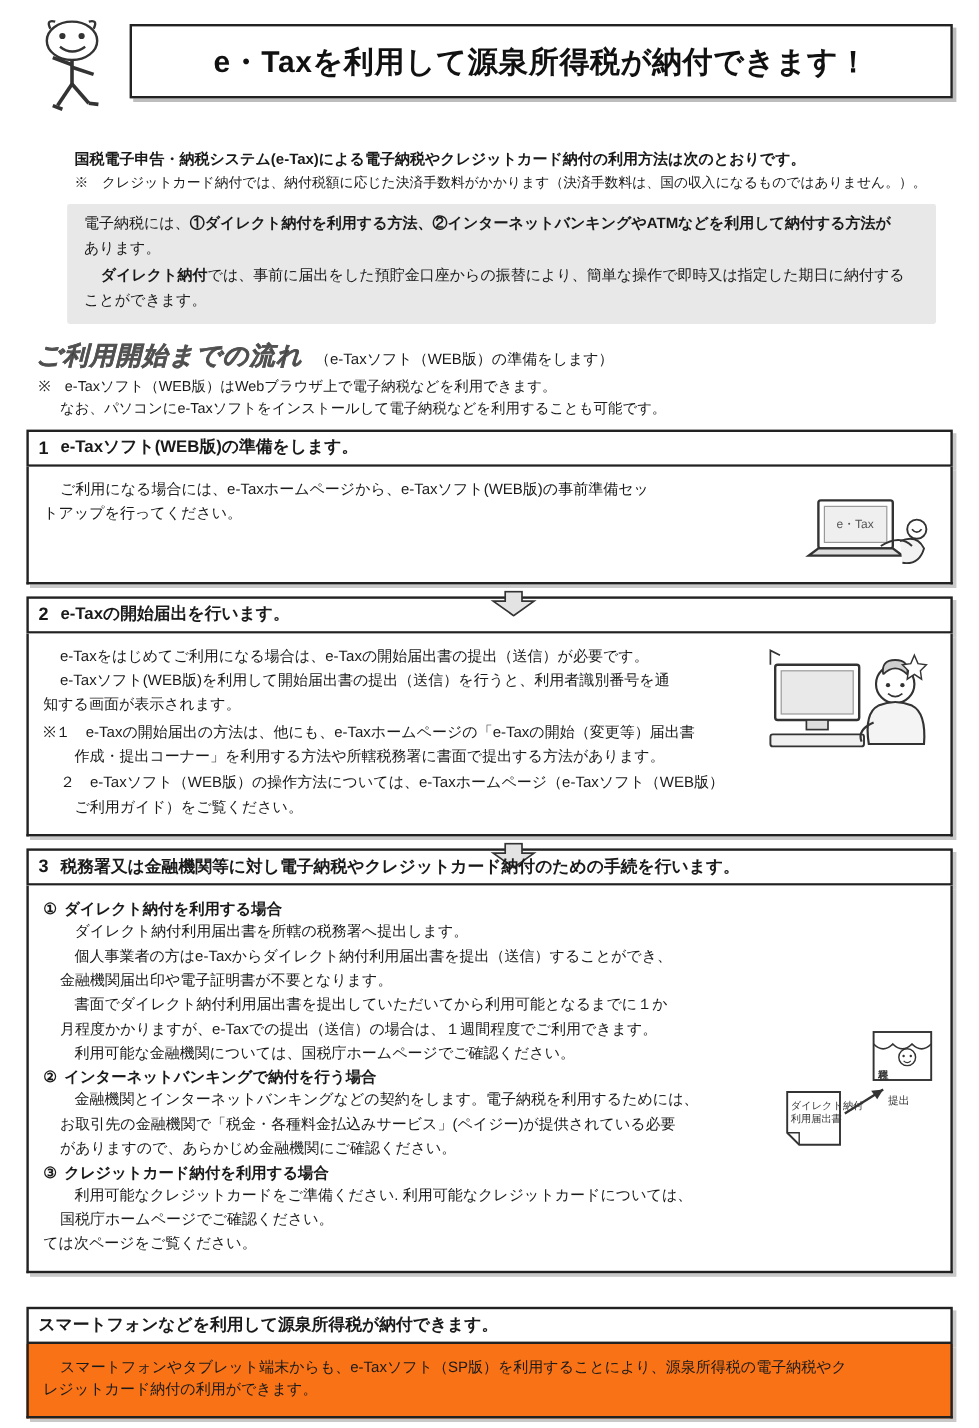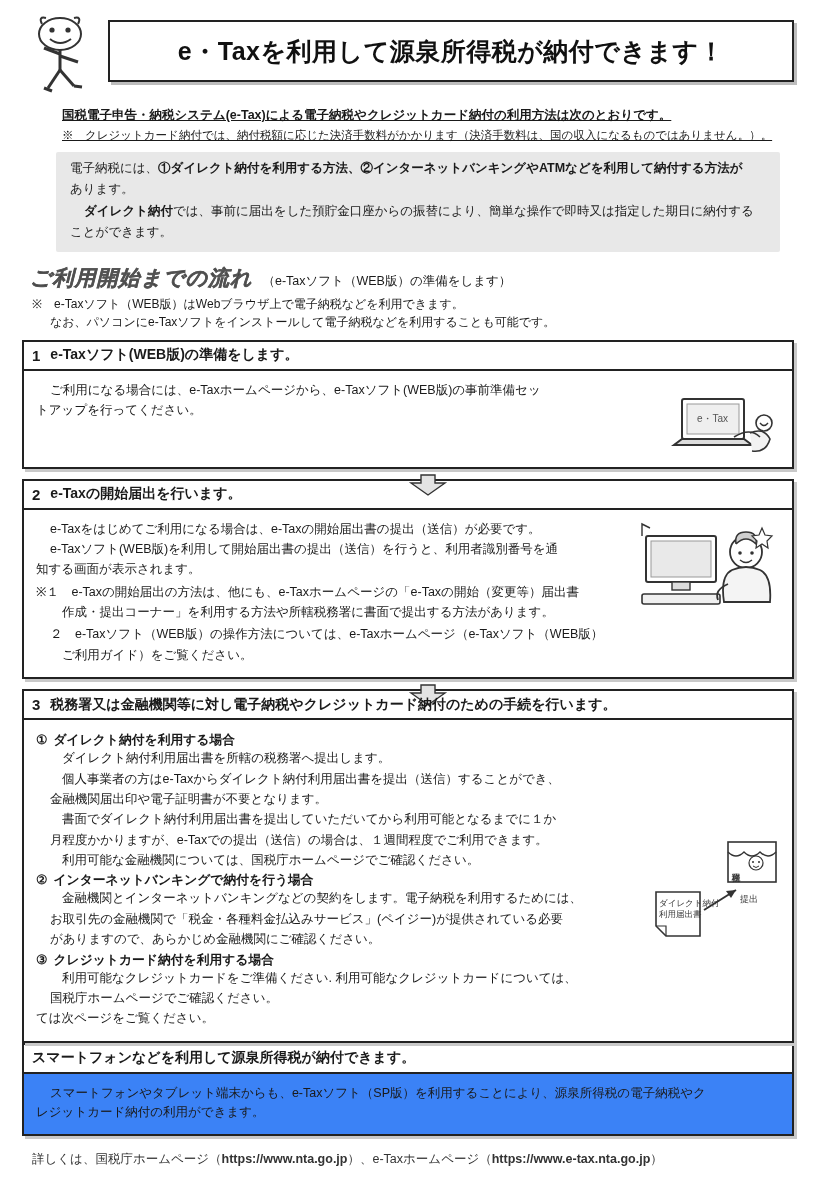--- a/index.html
+++ b/index.html
@@ -51,24 +51,23 @@
   .title-box .title-text {
     font-size: 25px;
     font-weight: bold;
     letter-spacing: 0.5px;
     color: #111;
     white-space: nowrap;
   }
 
   
   .intro {
-    margin-top: 10px;
+    margin-top: 28px;
     padding-left: 40px;
     padding-right: 8px;
-    text-decoration: underline;
   }
   .intro p {
     margin: 0;
     font-size: 12.5px;
     line-height: 1.5;
   }
   .intro .lead {
     font-weight: bold;
     font-size: 12.5px;
   }
@@ -187,28 +186,28 @@
   .bottom-title {
     border: 2px solid #222;
     box-shadow: 3px 3px 0 #c9c9c9;
     height: 27px;
     display: flex;
     align-items: center;
     padding: 0 8px;
     background: #fff;
     font-weight: bold;
     font-size: 14px;
-    margin-top: 0;
+    margin-top: 28px;
   }
   .bottom-body {
     border: 2px solid #222;
     border-top: none;
     box-shadow: 3px 3px 0 #c9c9c9;
     padding: 10px 12px 12px 12px;
-    background: #3b82f6;
+    background: #f97316;
   }
   .bottom-body p { margin: 0; font-size: 12.5px; line-height: 1.55; }
   .footer {
     margin-top: 14px;
     padding-left: 10px;
     font-size: 12.5px;
     line-height: 1.5;
     color: #333;
   }
   .mono-url { font-weight: bold; }

